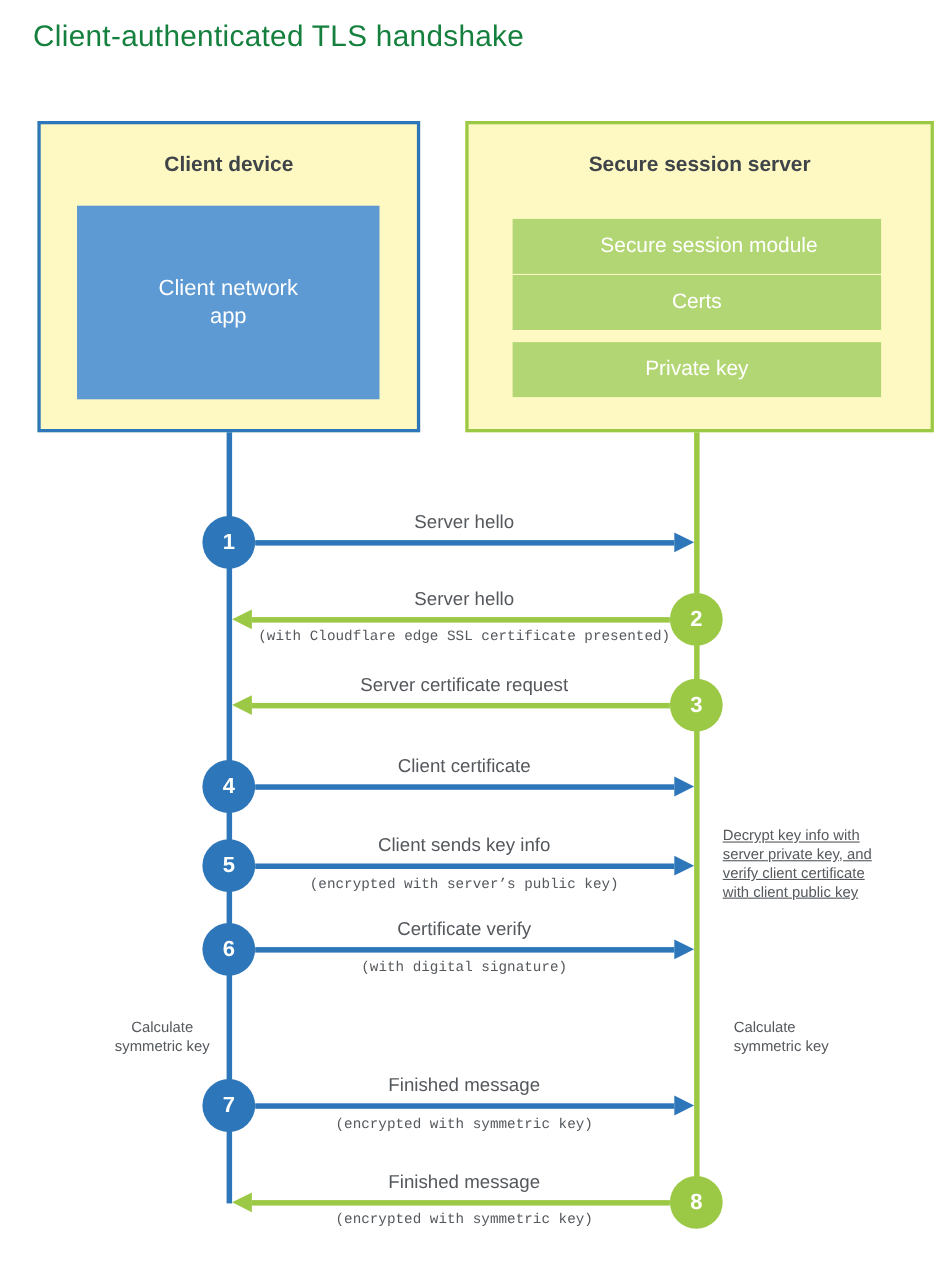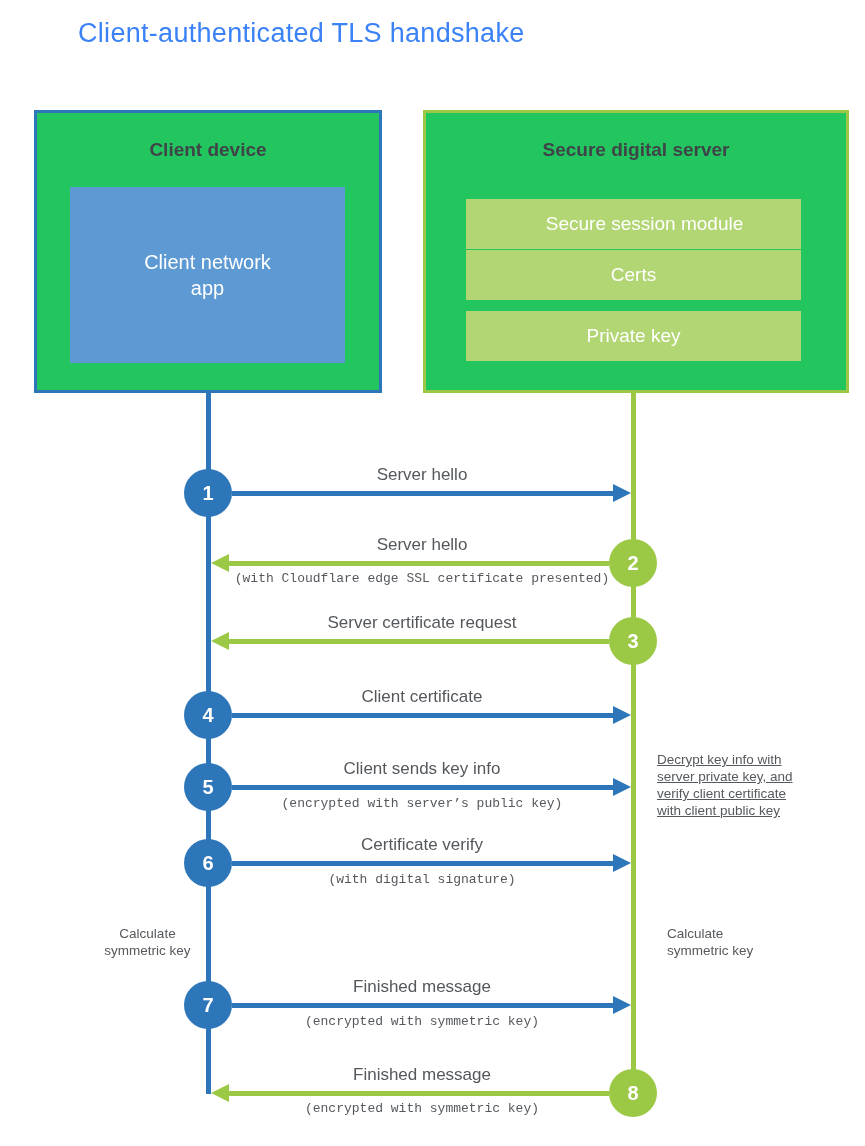--- a/index.html
+++ b/index.html
@@ -1,24 +1,24 @@
 <!DOCTYPE html>
 <html><head>
 <meta charset="utf-8">
 <style>
   * { margin:0; padding:0; box-sizing:border-box; }
   html,body { background:#ffffff; }
   body { font-family:"Liberation Sans","DejaVu Sans",sans-serif; }
   #canvas { position:relative; width:865px; height:1146px; background:#fff; overflow:hidden; }
 
   .title { position:absolute; left:30px; top:18px; font-size:27px; font-weight:300;
-           color:#3b82f6; letter-spacing:0.3px;margin-left:48px; }
+           color:#15803d; letter-spacing:0.3px; }
 
   
-  .actor-box { position:absolute; top:110px; height:283px; background:#22c55e; }
+  .actor-box { position:absolute; top:110px; height:283px; background:#fef9c3; }
   .actor-box.client { left:34px;  width:348px; border:3px solid #2d76b9; }
   .actor-box.server { left:423px; width:426px; border:3px solid #9cc945; }
   .actor-title { position:absolute; top:26px; left:0; width:100%; text-align:center;
                  font-size:19px; font-weight:bold; color:#3f4448; }
   .app-box { position:absolute; left:33px; top:74px; width:275px; height:176px;
              background:#5d99d3; display:flex; align-items:center; justify-content:center;
              color:#fff; font-size:20px; text-align:center; white-space:pre-line; line-height:1.3; }
   .bar { position:absolute; left:40px; width:335px; height:50px; background:#b3d674;
          color:#fff; font-size:19px; text-align:center; line-height:50px; }
   .bar.b1 { top:86px;padding-left:22px; } .bar.b2 { top:137px; } .bar.b3 { top:198px; }
@@ -60,21 +60,21 @@
 
   <div class="title">Client-authenticated TLS handshake</div>
 
   <div class="actor-box client">
     <div class="actor-title">Client device</div>
     <div class="app-box">Client network
 app</div>
   </div>
 
   <div class="actor-box server">
-    <div class="actor-title">Secure digital server</div>
+    <div class="actor-title">Secure session server</div>
     <div class="bar b1">Secure session module</div>
     <div class="bar b2">Certs</div>
     <div class="bar b3">Private key</div>
   </div>
 
   <div class="vline blue"></div>
   <div class="vline green"></div>
 
   <div class="circle blue" style="left:184px;top:469px">1</div>
   <div class="hline blue" style="left:232px;top:491px;width:381px"></div>

